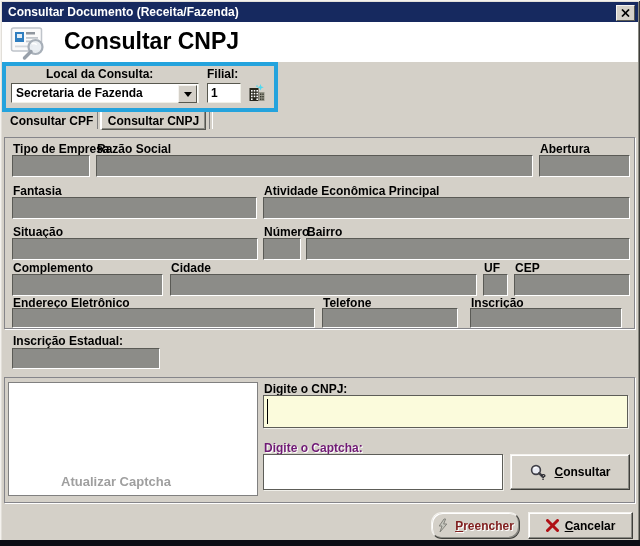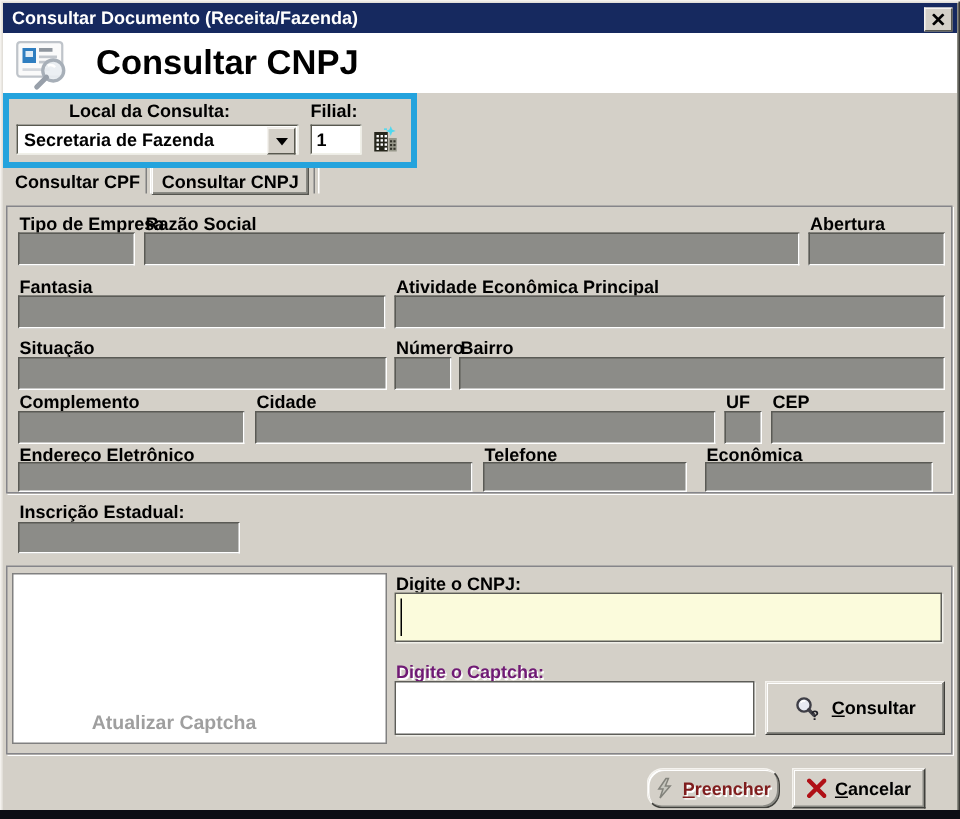--- a/index.html
+++ b/index.html
@@ -149,21 +149,21 @@
   <div class="lbl" style="left:171px;top:261px;">Cidade</div>
   <div class="lbl" style="left:484px;top:261px;">UF</div>
   <div class="lbl" style="left:515px;top:261px;">CEP</div>
   <div class="gfield" style="left:12px;top:274px;width:151px;height:22px;"></div>
   <div class="gfield" style="left:170px;top:274px;width:307px;height:22px;"></div>
   <div class="gfield" style="left:483px;top:274px;width:25px;height:22px;"></div>
   <div class="gfield" style="left:514px;top:274px;width:116px;height:22px;"></div>
 
   <div class="lbl" style="left:13px;top:296px;">Endereço Eletrônico</div>
   <div class="lbl" style="left:323px;top:296px;">Telefone</div>
-  <div class="lbl" style="left:471px;top:296px;">Econômica</div>
+  <div class="lbl" style="left:471px;top:296px;">Inscrição</div>
   <div class="gfield" style="left:12px;top:308px;width:303px;height:20px;"></div>
   <div class="gfield" style="left:322px;top:308px;width:136px;height:20px;"></div>
   <div class="gfield" style="left:470px;top:308px;width:152px;height:20px;"></div>
 
   <div class="lbl" style="left:13px;top:334px;">Inscrição Estadual:</div>
   <div class="gfield" style="left:12px;top:348px;width:148px;height:21px;"></div>
 
   <div class="panel" style="left:4px;top:377px;width:631px;height:126px;"></div>
 
   <div class="captchabox" style="left:8px;top:382px;width:250px;height:114px;"></div>
@@ -186,21 +186,21 @@
     </svg>
     <span><span class="accel">C</span><span>onsultar</span></span>
   </div>
 
   <div class="btn btn-dis" style="left:431px;top:512px;width:89px;height:27px;">
     <svg width="12" height="15" viewBox="0 0 12 15">
       <path d="M7 1 L2.2 8 H5 L3 14 L9.8 6 H6.6 L8.6 1 Z" fill="#c6c6be" stroke="#83837c" stroke-width="1"></path>
     </svg>
     <span><span class="accel">P</span><span>reencher</span></span>
   </div>
-  <div class="btn" style="left:528px;top:512px;width:89px;height:27px;">
+  <div class="btn" style="left:528px;top:512px;width:105px;height:27px;">
     <svg width="13" height="13" viewBox="0 0 13 13">
       <line x1="1.5" y1="1.5" x2="11.5" y2="11.5" stroke="#b01016" stroke-width="3" stroke-linecap="round"></line>
       <line x1="11.5" y1="1.5" x2="1.5" y2="11.5" stroke="#b01016" stroke-width="3" stroke-linecap="round"></line>
     </svg>
     <span><span class="accel">C</span><span>ancelar</span></span>
   </div>
 
   <div class="bottomstrip"></div>
 </div>
 

